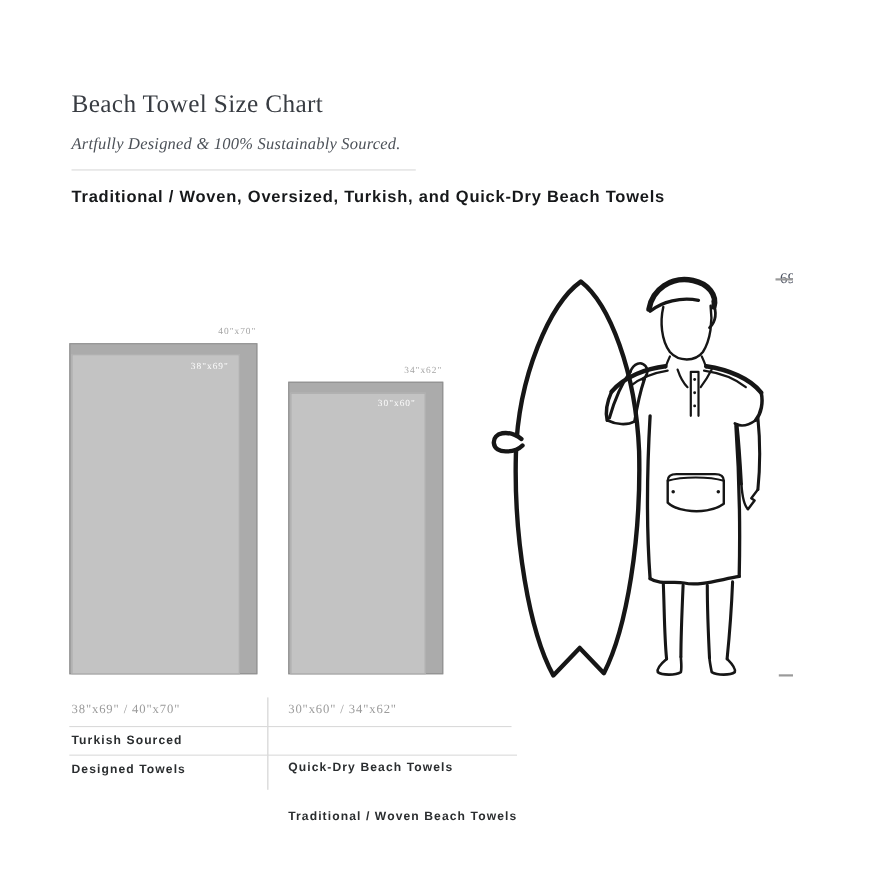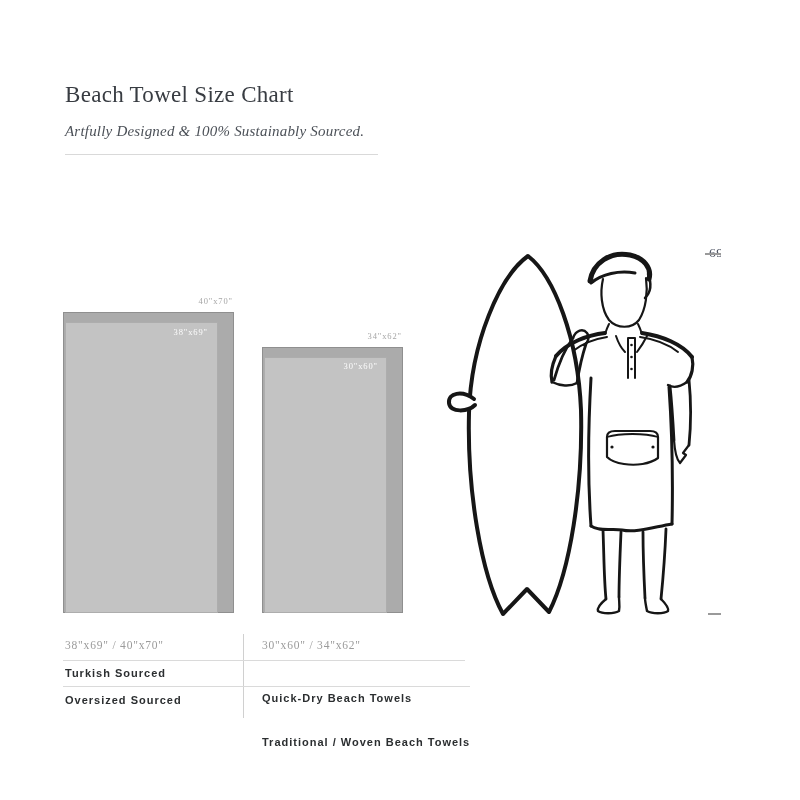--- a/index.html
+++ b/index.html
@@ -66,20 +66,21 @@
   .ln-c1r2{left:65px;top:694px;} .ln-c2r2{left:262px;top:696px;margin-top:40px;}
 </style>
 </head>
 <body>
 
 <div class="canvas">
 
   <div class="title">Beach Towel Size Chart</div>
   <div class="subtitle">Artfully Designed &amp; 100% Sustainably Sourced.</div>
   <div class="header-rule"></div>
+  <div class="heading">Traditional / Woven, Oversized, Turkish, and Quick-Dry Beach Towels</div>
 
   <div class="towel-outer t1-outer"></div>
   <div class="towel-inner t1-inner"></div>
   <div class="size-tag tag-40">40"x70"</div>
   <div class="size-tag-white tag-38">38"x69"</div>
 
   <div class="towel-outer t2-outer"></div>
   <div class="towel-inner t2-inner"></div>
   <div class="size-tag tag-34">34"x62"</div>
   <div class="size-tag-white tag-30">30"x60"</div>
@@ -136,16 +137,16 @@
   <div class="measure-vline"></div>
   <div class="measure-cap-bottom"></div>
 
   <div class="legend-vdivider"></div>
   <div class="legend-size ls-c1">38"x69"  /  40"x70"</div>
   <div class="legend-size ls-c2">30"x60"  /  34"x62"</div>
   <div class="legend-hline1"></div>
   <div class="legend-name ln-c1r1">Turkish Sourced</div>
   <div class="legend-name ln-c2r1">Quick-Dry Beach Towels</div>
   <div class="legend-hline2"></div>
-  <div class="legend-name ln-c1r2">Oversized Sourced</div>
+  <div class="legend-name ln-c1r2">Designed Towels</div>
   <div class="legend-name ln-c2r2">Traditional / Woven Beach Towels</div>
 
 </div>
 
 </body></html>

